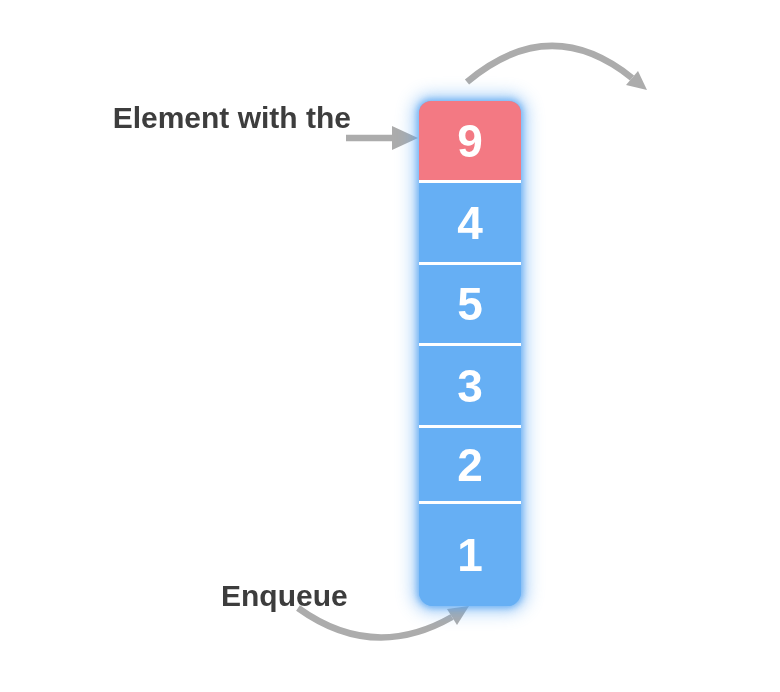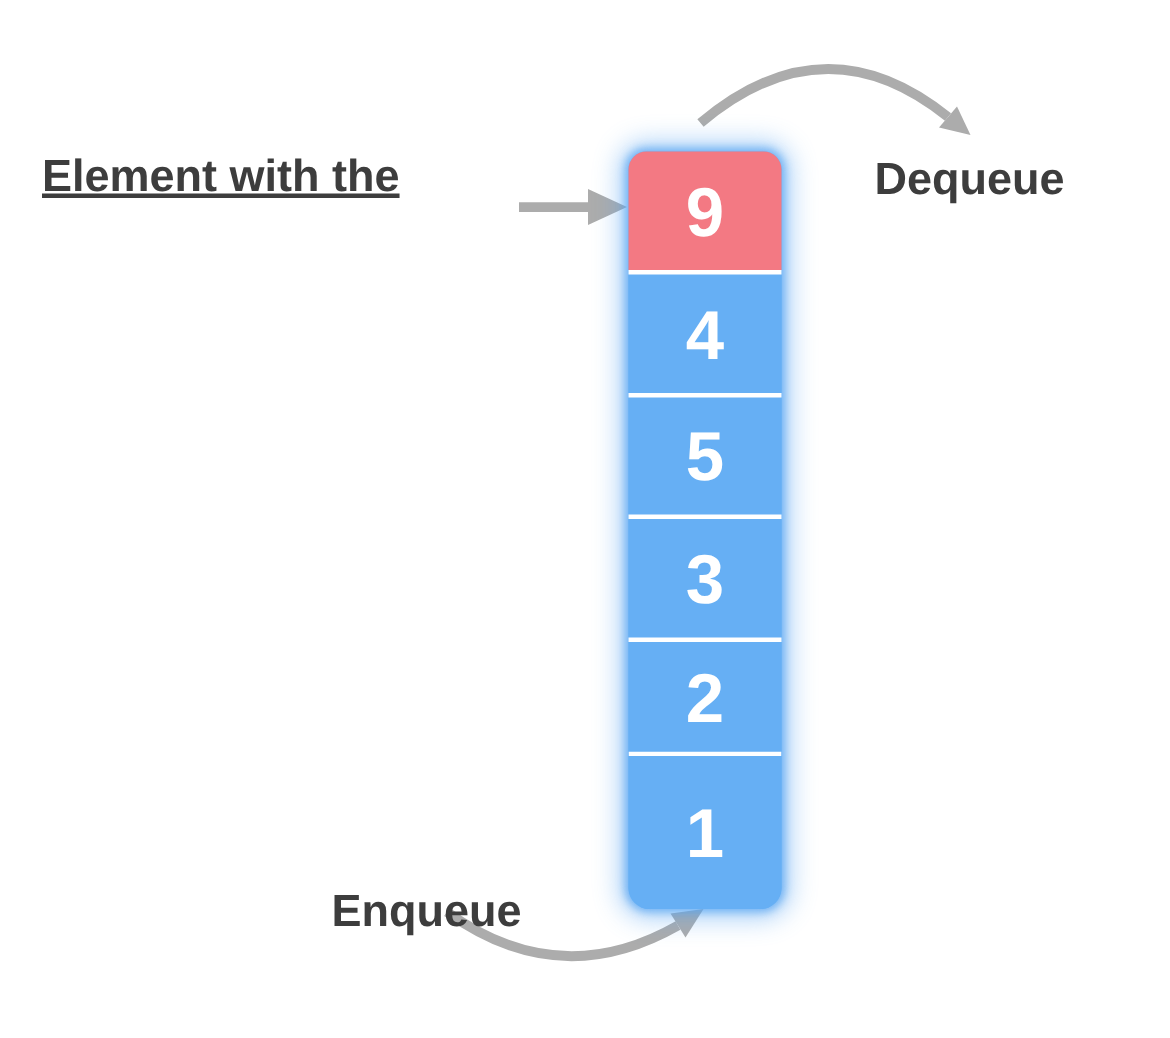--- a/index.html
+++ b/index.html
@@ -18,30 +18,29 @@
 
   
   .label {
     position: absolute;
     color: var(--c-label, #3d3d3d);
     font-weight: 800;
     font-size: 30px;
     white-space: nowrap;
   }
   .label-priority {
-    left: 28px;
+    left: 51px;
     top: 90px;
     width: 300px;
-    text-align: left;
+    text-align: right;
     line-height: 56px;
     white-space: normal;
-    text-decoration: underline;
   }
   .label-dequeue { left: 583px; top: 103px; }
-  .label-enqueue { left: 221px; top: 591px; }
+  .label-enqueue { left: 221px; top: 579px; }
 
   
   .queue {
     position: absolute;
     left: 419px;
     top: 101px;
     width: 102px;
     height: 505px;
     display: flex;
     flex-direction: column;
@@ -104,21 +103,20 @@
     <g>
       <path class="arrow-stroke" d="M 298 608 Q 373 662 452 617"></path>
       <polygon class="arrow-head" points="469,606 457,625 447,609"></polygon>
     </g>
   </svg>
 
   <div class="label label-priority">
     <span>Element with the</span><br>
   </div>
 
-  <div class="label label-dequeue">Dequeue</div>
   <div class="label label-enqueue">Enqueue</div>
 
   <div class="queue">
     <div class="cell cell-0 cell-highlight">
       <span>9</span>
     </div>
     <div class="cell cell-1">
       <span>4</span>
     </div>
     <div class="cell cell-2">

